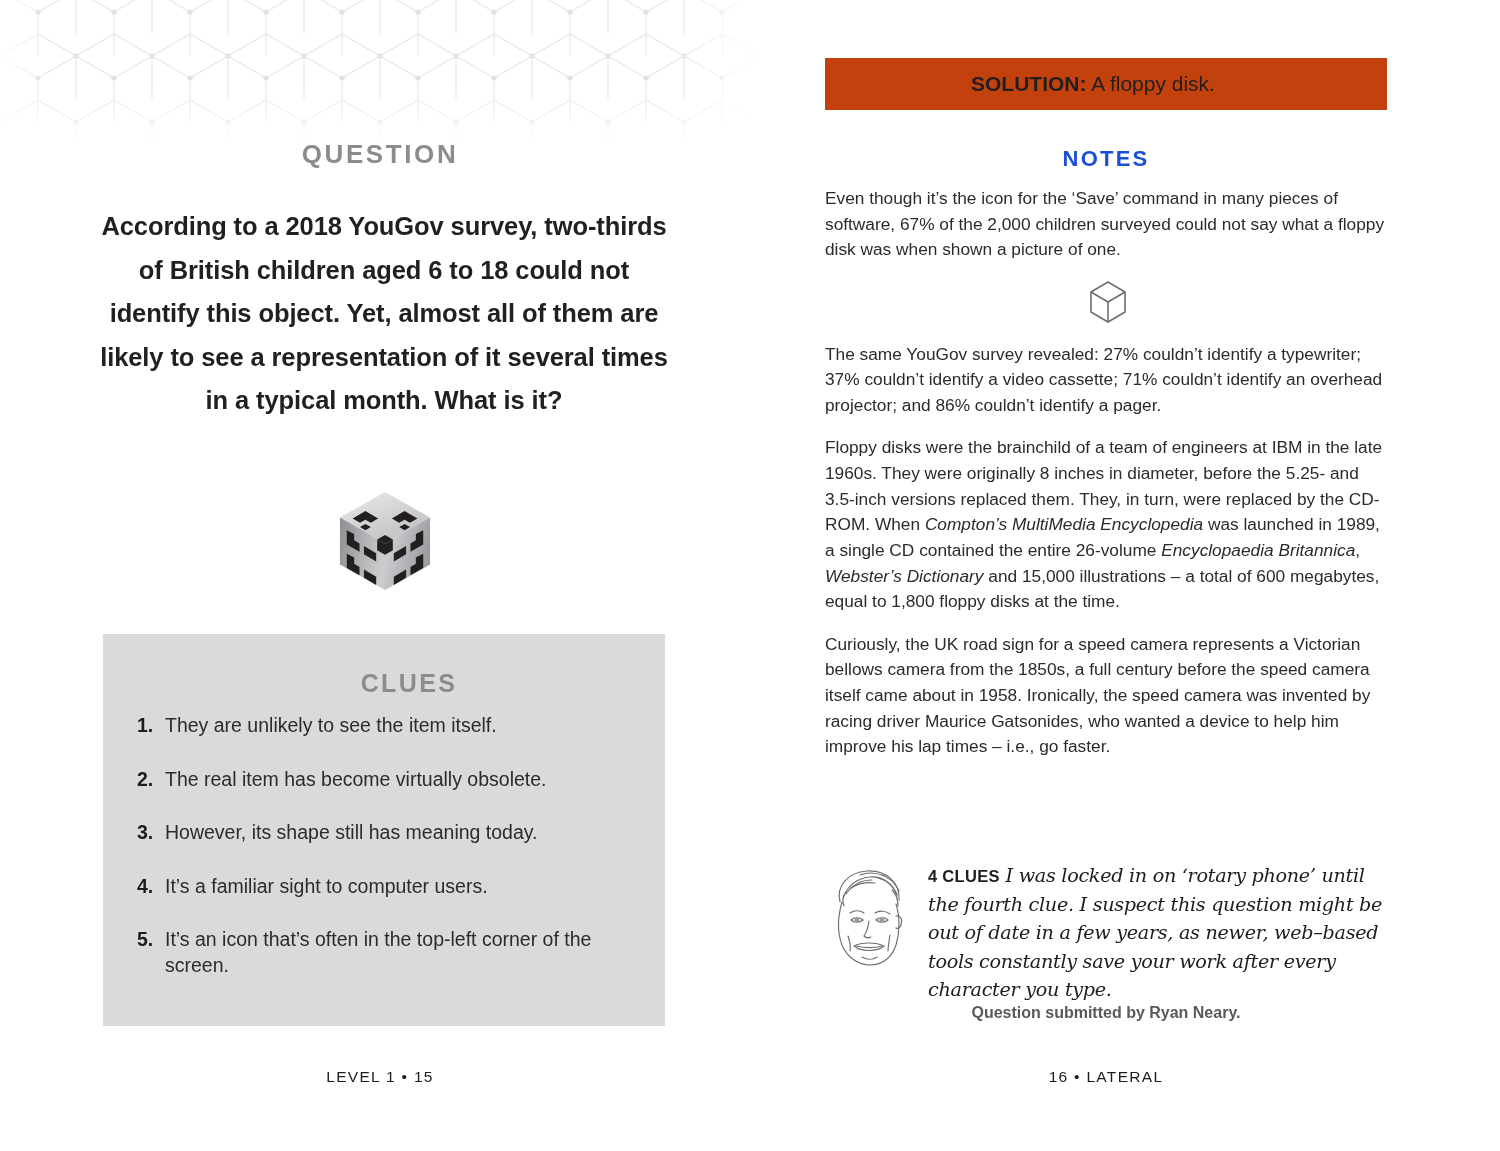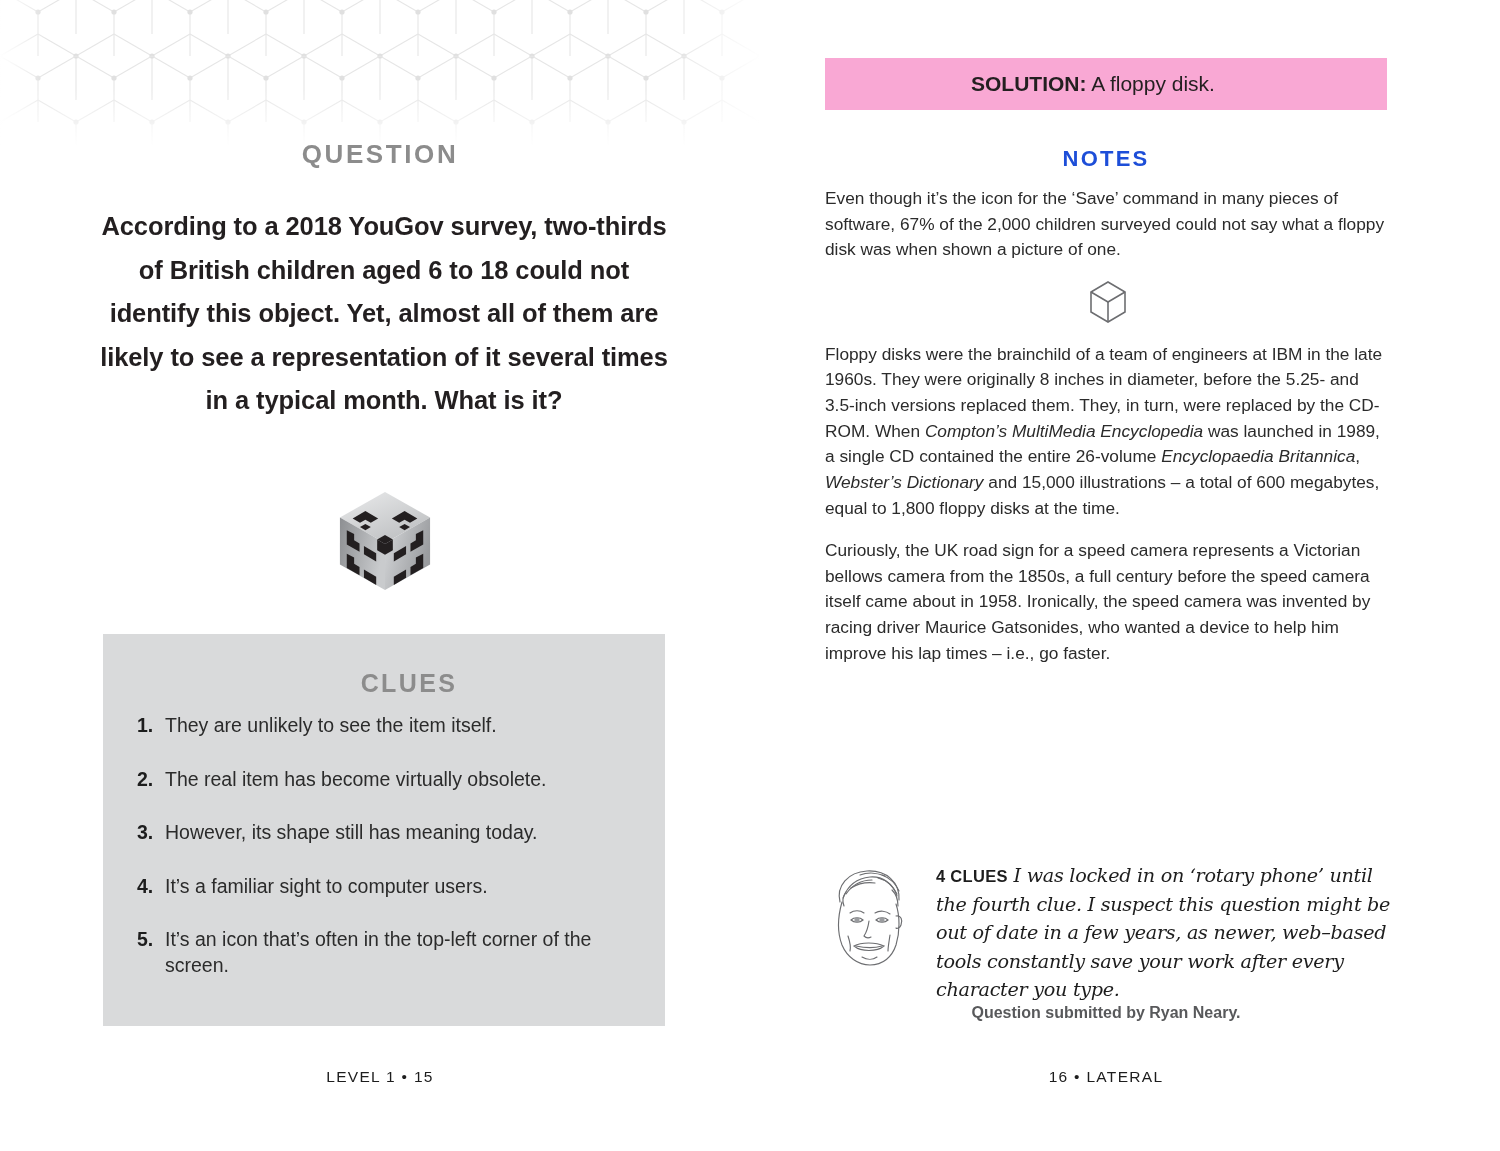--- a/index.html
+++ b/index.html
@@ -126,21 +126,21 @@
     color: #1d1d1d;
   }
 
   
   .solution-banner {
     position: absolute;
     left: 825px;
     top: 58px;
     width: 562px;
     height: 52px;
-    background: #f9a8d4;
+    background: #c2410c;
     display: flex;
     align-items: center;
     justify-content: center;
   }
   .solution-inner {
     font-size: 21px;
     color: #231f20;
     padding-right: 26px;
     white-space: nowrap;
   }
@@ -189,21 +189,21 @@
     display: flex;
     align-items: flex-start;
   }
   .portrait {
     flex: 0 0 96px;
     height: 118px;
     margin-top: 2px;
   }
   .hand-text {
     flex: 1 1 auto;
-    margin-left: 20px;
+    margin-left: 12px;
     padding-top: 6px;
     font-size: 19.2px;
     line-height: 28.5px;
     font-style: italic;
     font-family: "DejaVu Serif", serif;
     color: #1d1d1d;
     letter-spacing: -0.3px;
   }
   .hand-text .clue-count {
     font-family: "Liberation Sans", sans-serif;
@@ -440,20 +440,21 @@
       <p class="note-p">Even though it’s the icon for the ‘Save’ command in many pieces of software, 67% of the 2,000 children surveyed could not say what a floppy disk was when shown a picture of one.</p>
 
       <div class="cube-divider">
         <svg width="38" height="44" viewBox="0 0 38 44">
           <polygon points="19,2 36,12 36,32 19,42 2,32 2,12" fill="none" stroke="#6d6e71" stroke-width="1.6"></polygon>
           <polyline points="2,12 19,22 36,12" fill="none" stroke="#6d6e71" stroke-width="1.6"></polyline>
           <line x1="19" y1="22" x2="19" y2="42" stroke="#6d6e71" stroke-width="1.6"></line>
         </svg>
       </div>
 
+      <p class="note-p">The same YouGov survey revealed: 27% couldn’t identify a typewriter; 37% couldn’t identify a video cassette; 71% couldn’t identify an overhead projector; and 86% couldn’t identify a pager.</p>
 
       <p class="note-p">
         <span>Floppy disks were the brainchild of a team of engineers at IBM in the late 1960s. They were originally 8 inches in diameter, before the 5.25- and 3.5-inch versions replaced them. They, in turn, were replaced by the CD-ROM. When </span><i>Compton’s MultiMedia Encyclopedia</i><span> was launched in 1989, a single CD contained the entire 26-volume </span><i>Encyclopaedia Britannica</i><span>, </span><i>Webster’s Dictionary</i><span> and 15,000 illustrations – a total of 600 megabytes, equal to 1,800 floppy disks at the time.</span>
       </p>
 
 
       <p class="note-p">Curiously, the UK road sign for a speed camera represents a Victorian bellows camera from the 1850s, a full century before the speed camera itself came about in 1958. Ironically, the speed camera was invented by racing driver Maurice Gatsonides, who wanted a device to help him improve his lap times – i.e., go faster.</p>
     </div>
 
     <div class="hand-block">

